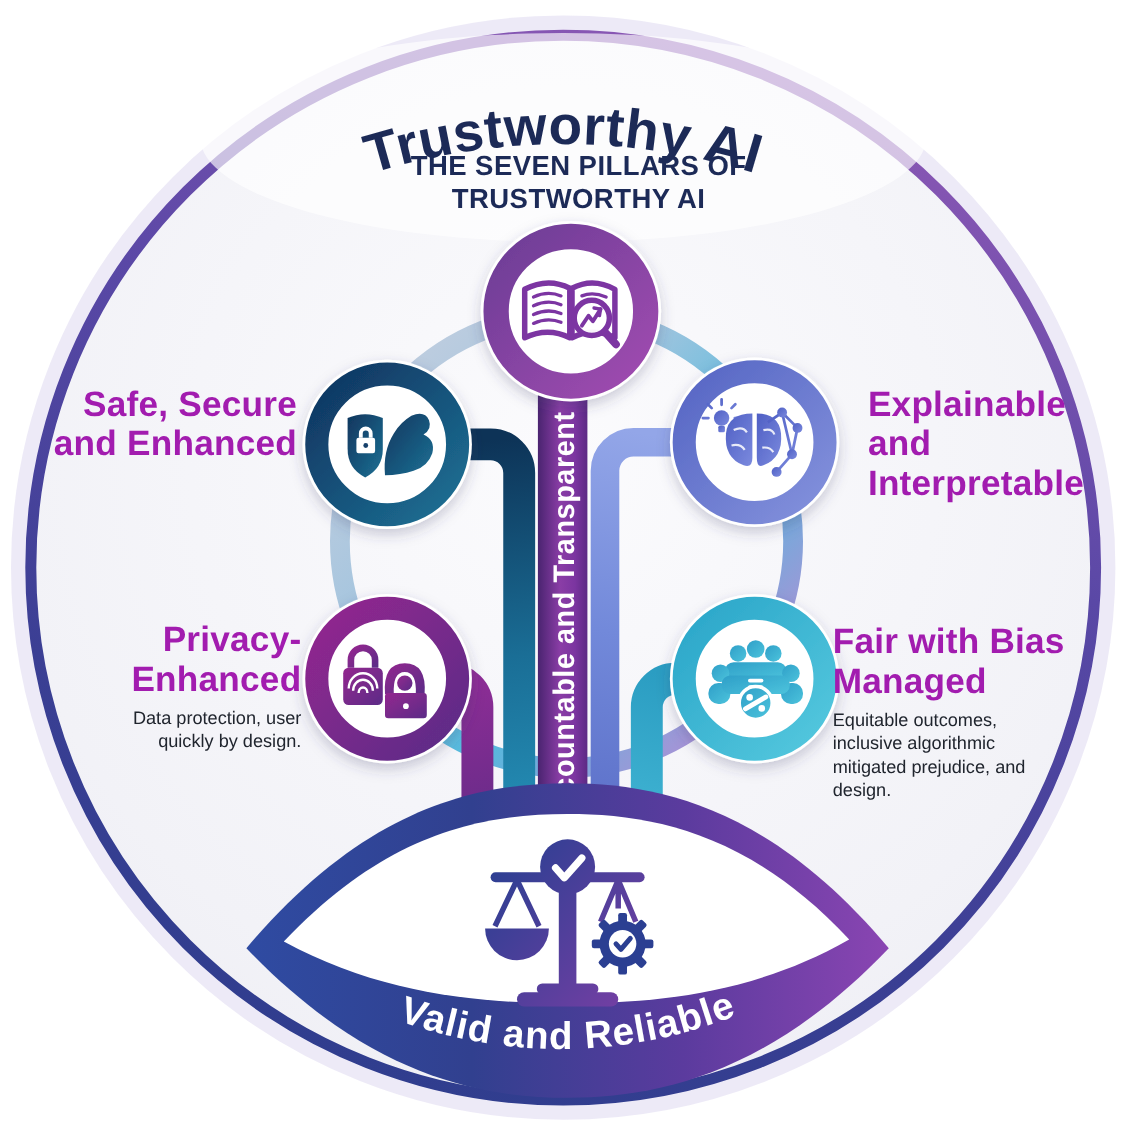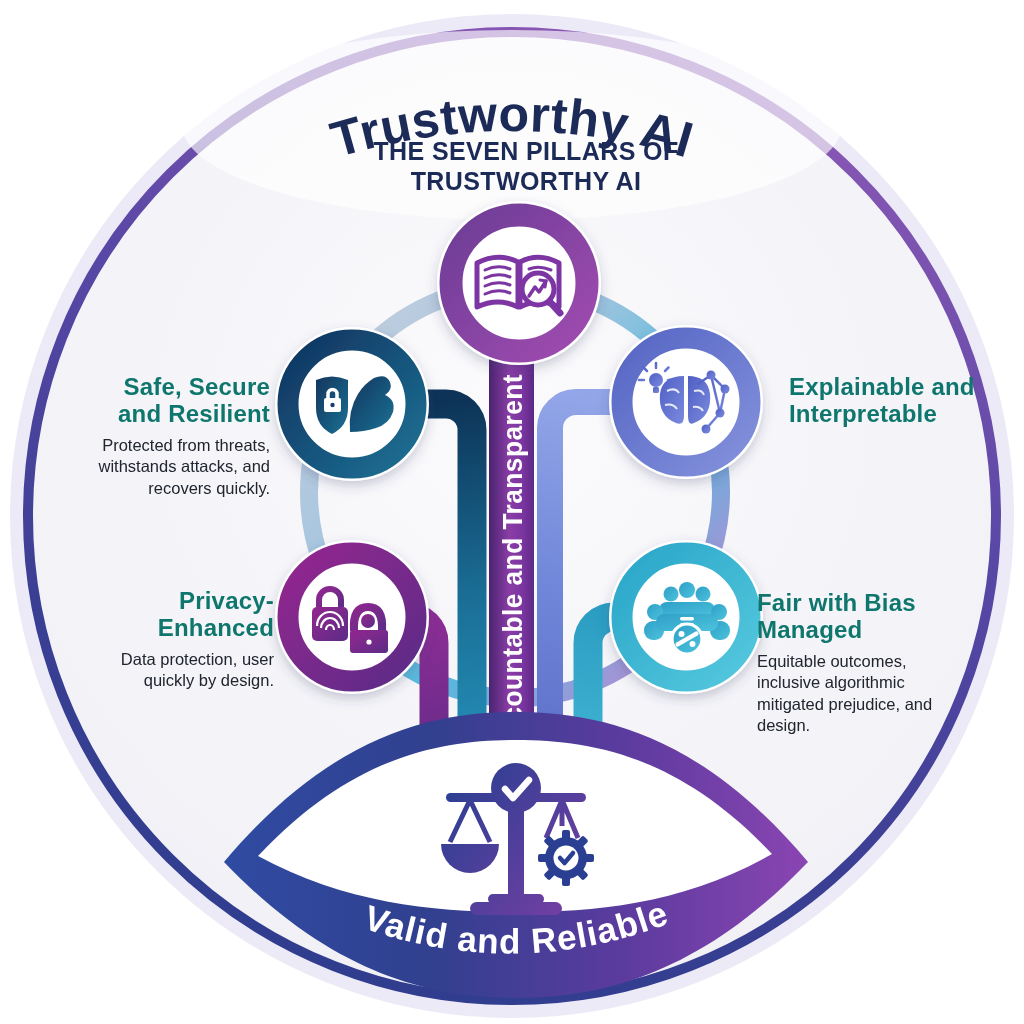--- a/index.html
+++ b/index.html
@@ -2,21 +2,21 @@
 <html><head>
 <meta charset="utf-8">
 <style>
   html,body{margin:0;padding:0;background:#ffffff;}
   #stage{position:relative;width:1024px;height:1024px;overflow:hidden;
          font-family:"Liberation Sans", sans-serif;background:#ffffff;}
   #stage svg{position:absolute;inset:0;}
   .txtblock{position:absolute;}
   .txtblock.right{text-align:right;}
   .txtblock.left{text-align:left;}
-  .pillar-head{font-size:24px;font-weight:700;line-height:1.12;color:#0f766e;letter-spacing:.2px;margin-top:24px;}
+  .pillar-head{font-size:32px;font-weight:700;line-height:1.12;color:#a21caf;letter-spacing:.2px;}
   .pillar-head span{display:block;}
   .pillar-desc{margin-top:7px;font-size:16.5px;line-height:1.3;color:#20252e;font-weight:400;}
   .pillar-desc span{display:block;}
   #subtitle{position:absolute;left:0;top:137px;width:1024px;text-align:center;
             font-size:25px;font-weight:700;color:#1c2a57;line-height:1.18;letter-spacing:.4px;}
   #subtitle span{display:block;padding-left:28px;}
 </style>
 </head>
 <body>
 
@@ -252,26 +252,21 @@
 </svg>
 
 <div id="subtitle">
   <span>THE SEVEN PILLARS OF</span>
   <span>TRUSTWORTHY AI</span>
 </div>
 
 <div class="txtblock right" style="left:40px;top:350px;width:230px;">
   <div class="pillar-head">
     <span>Safe, Secure</span>
-    <span>and Resilient</span>
-  </div>
-  <div class="pillar-desc">
-    <span>Protected from threats,</span>
-    <span>withstands attacks, and</span>
-    <span>recovers quickly.</span>
+    <span>and Enhanced</span>
   </div>
 </div>
 
 <div class="txtblock left" style="left:789px;top:350px;width:245px;">
   <div class="pillar-head">
     <span>Explainable and</span>
     <span>Interpretable</span>
   </div>
 </div>
 

